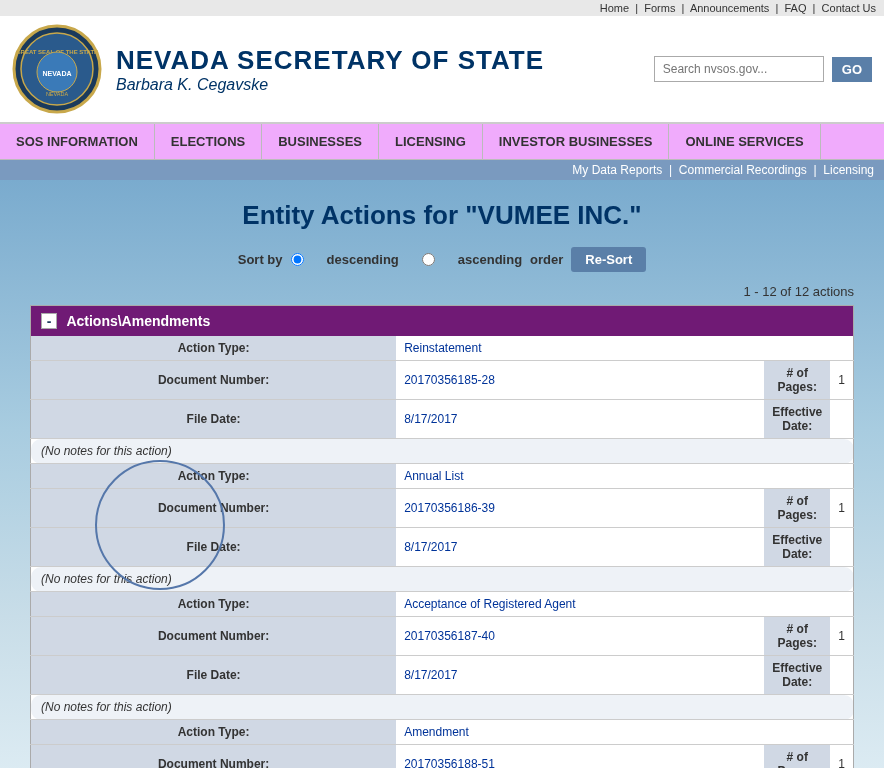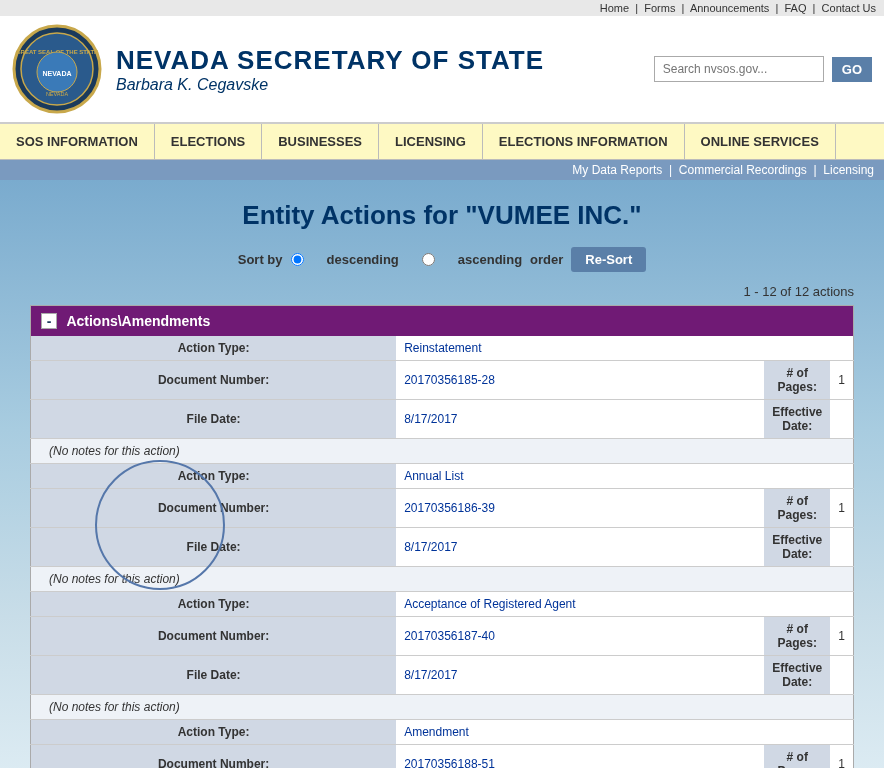--- a/index.html
+++ b/index.html
@@ -60,21 +60,21 @@
       color: white;
       border: none;
       padding: 5px 10px;
       font-size: 13px;
       font-weight: bold;
       cursor: pointer;
     }
 
     
     .main-nav {
-      background: #fef9c3;
+      background: #f0abfc;
       display: flex;
       border-bottom: 1px solid #bbb;
     }
     .main-nav .nav-item {
       padding: 10px 16px;
       font-size: 13px;
       font-weight: bold;
       color: #333;
       cursor: pointer;
       border-right: 1px solid #bbb;
@@ -193,24 +193,25 @@
       width: 50%;
       margin-top: 24px;
     }
     .row-value-plain {
       padding: 5px 8px;
       color: #333;
       font-size: 12px;
     }
     .row-notes {
       background: #e8eef4;
-      padding: 5px 18px;
+      padding: 5px 10px;
       color: #333;
       font-size: 12px;
       font-style: italic;
+      border-radius: 10px;
     }
 
     
     .circle-annotation {
       position: absolute;
       width: 130px;
       height: 130px;
       border: 2.5px solid #5577aa;
       border-radius: 50%;
       top: 280px;
@@ -264,21 +265,21 @@
     <input type="text" placeholder="Search nvsos.gov..." style="">
     <button>GO</button>
   </div>
 </div>
 
 <nav class="main-nav">
   <a class="nav-item">SOS INFORMATION</a>
   <a class="nav-item">ELECTIONS</a>
   <a class="nav-item">BUSINESSES</a>
   <a class="nav-item">LICENSING</a>
-  <a class="nav-item">ELECTIONS INFORMATION</a>
+  <a class="nav-item">INVESTOR BUSINESSES</a>
   <a class="nav-item">ONLINE SERVICES</a>
 </nav>
 
 <div class="secondary-bar">
   <a>My Data Reports</a>
   &nbsp;|&nbsp;
   <a>Commercial Recordings</a>
   &nbsp;|&nbsp;
   <a>Licensing</a>
 </div>

